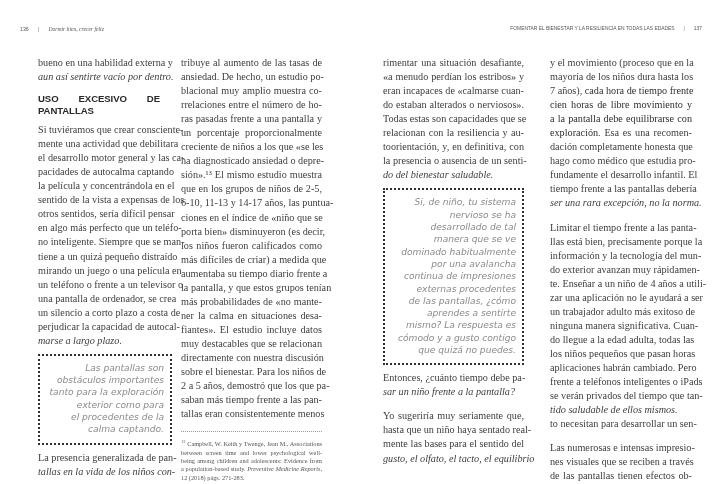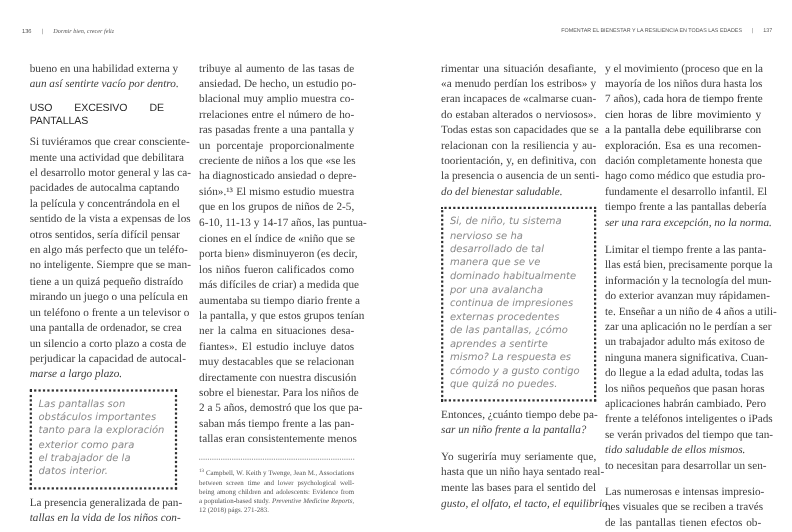--- a/index.html
+++ b/index.html
@@ -11,30 +11,30 @@
   .running-head { position: absolute; top: 26px; font-size: 5.2px; color: #555; white-space: nowrap; }
   .rh-left { left: 20px; }
   .rh-left .pnum { font-family: "Liberation Sans", sans-serif; }
   .rh-left .sep { display: inline-block; margin: 0 9px; color: #777; }
   .rh-left .title { font-family: "Liberation Serif", serif; font-style: italic; font-size: 5.6px; }
   .rh-right { right: 18px; font-family: "Liberation Sans", sans-serif; font-size: 4.9px; letter-spacing: 0; }
   .rh-right .sep { display: inline-block; margin: 0 9px; color: #777; }
 
   .col { position: absolute; top: 56px; font-family: "Liberation Serif", serif; font-size: 10.2px; line-height: 14.05px; color: #3d3d3d; text-align: justify; }
   .col p { margin: 0; }
-  .col1 { left: 27px; width: 134px; }
+  .col1 { left: 38px; width: 134px; }
   .col2 { left: 181px; width: 141px; }
-  .col3 { left: 401px; width: 141px; }
+  .col3 { left: 383px; width: 141px; }
   .col4 { left: 550px; width: 142px; }
 
   .gap { height: 10px; }
 
-  .heading { font-family: "Liberation Sans", sans-serif; font-size: 9.6px; font-weight: normal; color: #2a2a2a; letter-spacing: -0.1px; margin: 9px 12px 6px 0; line-height: 12px; }
-
-  .pullquote { border: 2px dotted #2f2f2f; border-left-width: 2px; padding: 6px 6px 7px 6px; margin: 6px 0 6px 0; text-align: left; font-family: "DejaVu Sans", sans-serif; font-style: italic; font-size: 9.1px; line-height: 12.3px; color: #8a8a8a; font-weight: 300; }
+  .heading { font-family: "Liberation Sans", sans-serif; font-size: 9.6px; font-weight: bold; color: #2a2a2a; letter-spacing: -0.1px; margin: 9px 12px 6px 0; line-height: 12px; }
+
+  .pullquote { border: 2px dotted #2f2f2f; border-left-width: 2px; padding: 6px 6px 7px 6px; margin: 6px 0 6px 0; text-align: right; font-family: "DejaVu Sans", sans-serif; font-style: italic; font-size: 9.1px; line-height: 12.3px; color: #8a8a8a; font-weight: 300; }
   .pullquote span { display: block; }
 
   .fn-rule { border-top: 1px dotted #9a9a9a; margin: 10px 0 6px 0; width: 100%; }
   .footnote { font-family: "Liberation Serif", serif; font-size: 6.3px; line-height: 8.3px; color: #555; text-align: justify; }
   .footnote i { font-style: italic; }
   .footnote sup { font-size: 4.5px; }
 
   b { font-weight: normal; color: #2e2e2e; }
 
   .line { display: block; text-align: justify; text-align-last: justify; white-space: nowrap; }
@@ -75,22 +75,22 @@
         <span class="line">una pantalla de ordenador, se crea</span>
         <span class="line">un silencio a corto plazo a costa de</span>
         <span class="line">perjudicar la capacidad de autocal-</span>
         <span class="line last">marse a largo plazo.</span>
       </p>
       <div class="pullquote">
         <span>Las pantallas son</span>
         <span>obstáculos importantes</span>
         <span>tanto para la exploración</span>
         <span>exterior como para</span>
-        <span>el trabajador de la</span>
-        <span>datos interior.</span>
+        <span>el procedentes de la</span>
+        <span>calma captando.</span>
       </div>
       <p>
         <span class="line">La presencia generalizada de pan-</span>
         <span class="line last">tallas en la vida de los niños con-</span>
       </p>
     </div>
   <div class="col col2">
       <p>
         <span class="line">tribuye al aumento de las tasas de</span>
         <span class="line">ansiedad. De hecho, un estudio po-</span>
@@ -102,20 +102,21 @@
         <span class="line">ha diagnosticado ansiedad o depre-</span>
         <span class="line">sión».¹³ El mismo estudio muestra</span>
         <span class="line">que en los grupos de niños de 2-5,</span>
         <span class="line">6-10, 11-13 y 14-17 años, las puntua-</span>
         <span class="line">ciones en el índice de «niño que se</span>
         <span class="line">porta bien» disminuyeron (es decir,</span>
         <span class="line">los niños fueron calificados como</span>
         <span class="line">más difíciles de criar) a medida que</span>
         <span class="line">aumentaba su tiempo diario frente a</span>
         <span class="line">la pantalla, y que estos grupos tenían</span>
+        <span class="line">más probabilidades de «no mante-</span>
         <span class="line">ner la calma en situaciones desa-</span>
         <span class="line">fiantes». El estudio incluye datos</span>
         <span class="line">muy destacables que se relacionan</span>
         <span class="line">directamente con nuestra discusión</span>
         <span class="line">sobre el bienestar. Para los niños de</span>
         <span class="line">2 a 5 años, demostró que los que pa-</span>
         <span class="line">saban más tiempo frente a las pan-</span>
         <span class="line">tallas eran consistentemente menos</span>
       </p>
       <div class="fn-rule"></div>
@@ -174,21 +175,21 @@
         <span class="line">tiempo frente a las pantallas debería</span>
         <span class="line last">ser una rara excepción, no la norma.</span>
       </p>
       <div class="gap"></div>
       <p>
         <span class="line">Limitar el tiempo frente a las panta-</span>
         <span class="line">llas está bien, precisamente porque la</span>
         <span class="line">información y la tecnología del mun-</span>
         <span class="line">do exterior avanzan muy rápidamen-</span>
         <span class="line">te. Enseñar a un niño de 4 años a utili-</span>
-        <span class="line">zar una aplicación no le perdían a ser</span>
+        <span class="line">zar una aplicación no le ayudará a ser</span>
         <span class="line">un trabajador adulto más exitoso de</span>
         <span class="line">ninguna manera significativa. Cuan-</span>
         <span class="line">do llegue a la edad adulta, todas las</span>
         <span class="line">los niños pequeños que pasan horas</span>
         <span class="line">aplicaciones habrán cambiado. Pero</span>
         <span class="line">frente a teléfonos inteligentes o iPads</span>
         <span class="line">se verán privados del tiempo que tan-</span>
         <span class="line last">tido saludable de ellos mismos.</span>
         <span class="line">to necesitan para desarrollar un sen-</span>
       </p>

